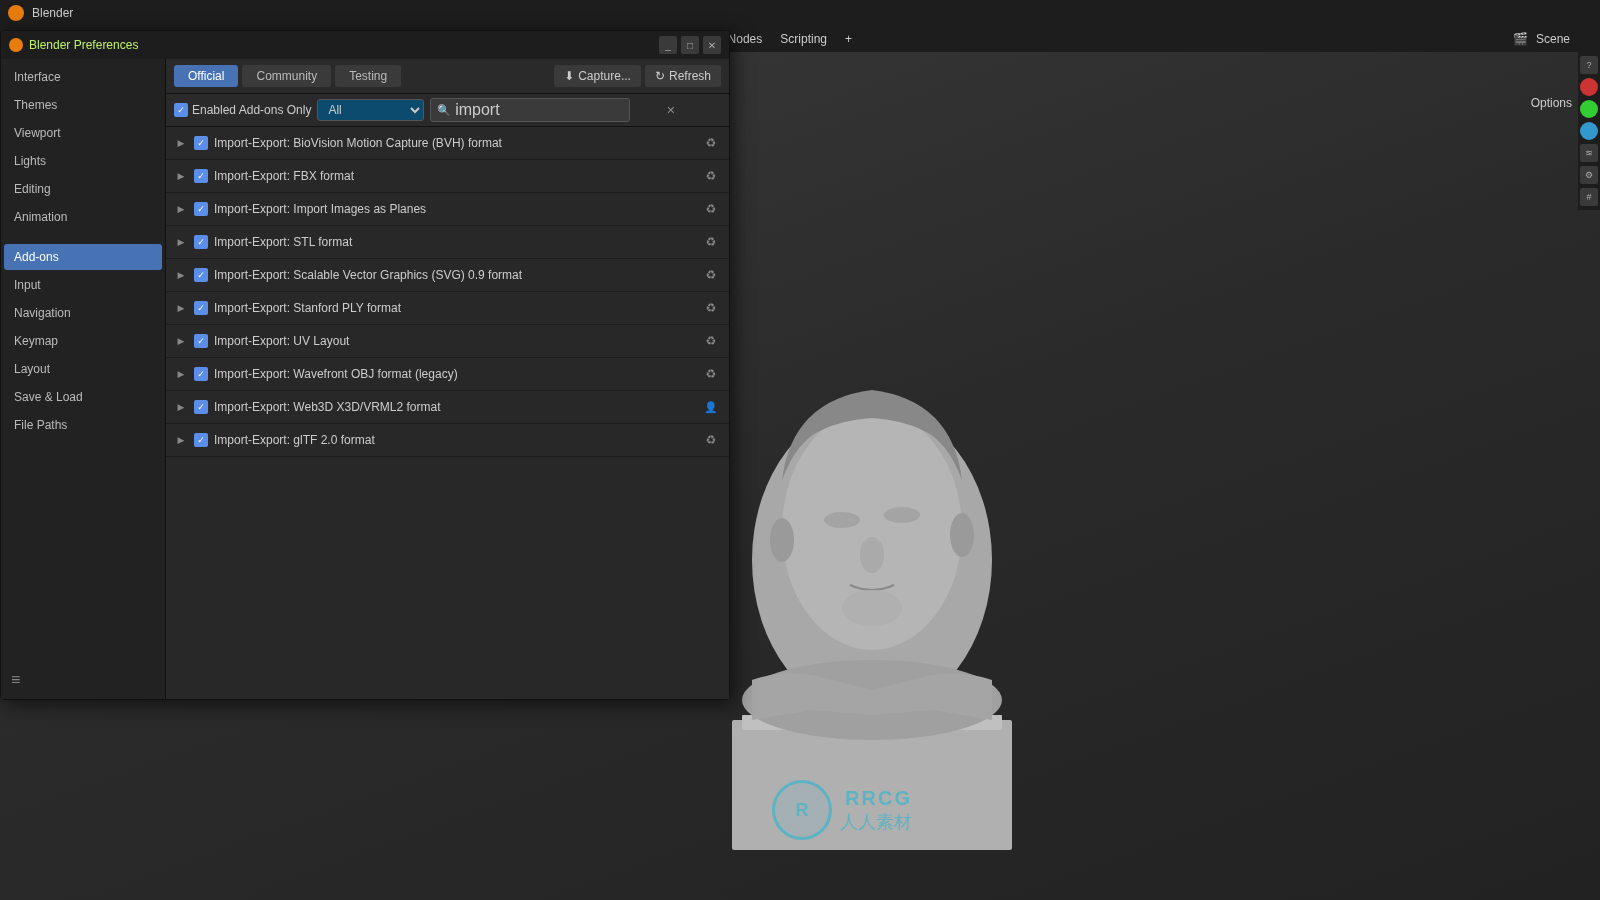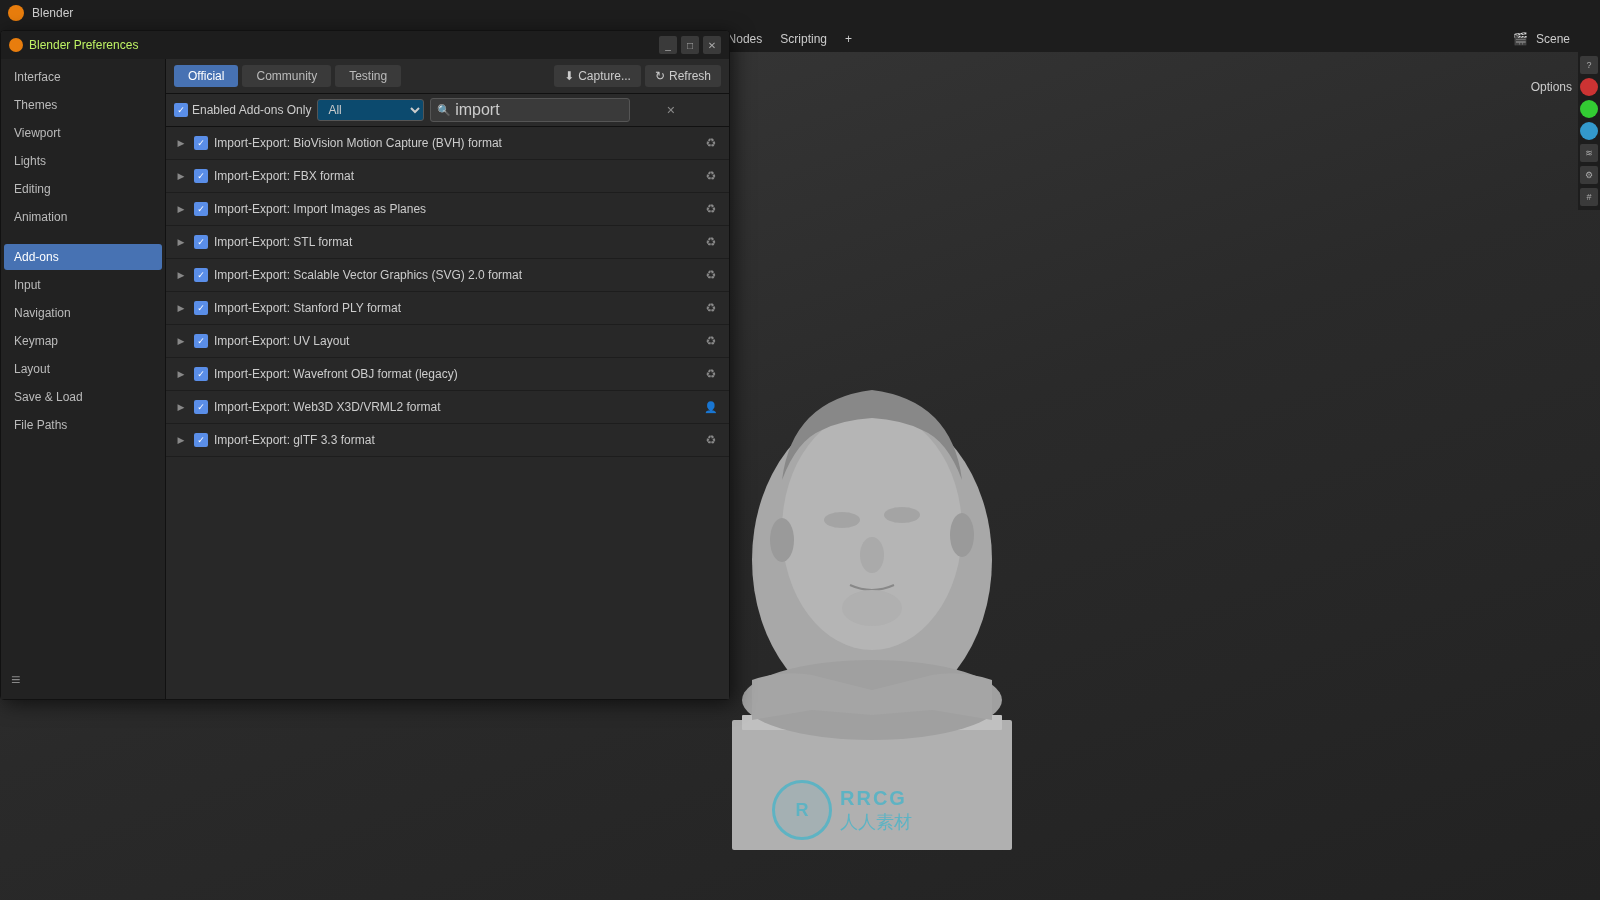--- a/index.html
+++ b/index.html
@@ -93,21 +93,21 @@
       border: 3px solid #4ab4c8;
       border-radius: 50%;
       background: rgba(74,180,200,0.15);
       display: flex; align-items: center; justify-content: center;
       font-size: 18px; color: #4ab4c8; font-weight: bold;
     }
     .watermark-text {
       display: flex; flex-direction: column;
     }
     .watermark-text .wm-main {
-      font-size: 20px; font-weight: bold; color: #4ab4c8; letter-spacing: 2px;
+      font-size: 20px; font-weight: bold; color: #4ab4c8; letter-spacing: 2px; text-align: right;
     }
     .watermark-text .wm-sub {
       font-size: 18px; color: #4ab4c8;
     }
 
     
     .viewport-right-icons {
       position: absolute;
       right: 0; top: 52px;
       width: 22px;
@@ -442,21 +442,21 @@
 <div class="viewport-right-icons">
   <div class="vr-icon">?</div>
   <div class="vr-icon" style="width:18px;height:18px;background:#cc3333;border-radius:50%;"></div>
   <div class="vr-icon" style="width:18px;height:18px;background:#33cc33;border-radius:50%;"></div>
   <div class="vr-icon" style="width:18px;height:18px;background:#3399cc;border-radius:50%;"></div>
   <div class="vr-icon">≋</div>
   <div class="vr-icon">⚙</div>
   <div class="vr-icon">#</div>
 </div>
 
-<div style="position:absolute; top:80px; right:28px; z-index:4; color:#ccc; font-size:12px; text-align:right;">
+<div style="position:absolute; top:96px; right:28px; z-index:4; color:#ccc; font-size:12px; text-align:right;">
   <span>Options</span>
 </div>
 
 <div class="prefs-dialog">
 
   <div class="dialog-titlebar">
     <div class="dialog-logo"></div>
     <span class="dialog-title-text">Blender Preferences</span>
     <div class="dialog-controls">
       <div class="dialog-btn">_</div>
@@ -580,21 +580,21 @@
         <div class="addon-item">
           <div class="addon-expand">▶</div>
           <div class="addon-check">✓</div>
           <span class="addon-name">Import-Export: STL format</span>
           <div class="addon-icon-btn">♻</div>
         </div>
 
         <div class="addon-item">
           <div class="addon-expand">▶</div>
           <div class="addon-check">✓</div>
-          <span class="addon-name">Import-Export: Scalable Vector Graphics (SVG) 2.0 format</span>
+          <span class="addon-name">Import-Export: Scalable Vector Graphics (SVG) 0.9 format</span>
           <div class="addon-icon-btn">♻</div>
         </div>
 
         <div class="addon-item">
           <div class="addon-expand">▶</div>
           <div class="addon-check">✓</div>
           <span class="addon-name">Import-Export: Stanford PLY format</span>
           <div class="addon-icon-btn">♻</div>
         </div>
 
@@ -615,20 +615,20 @@
         <div class="addon-item">
           <div class="addon-expand">▶</div>
           <div class="addon-check">✓</div>
           <span class="addon-name">Import-Export: Web3D X3D/VRML2 format</span>
           <div class="addon-user-icon">👤</div>
         </div>
 
         <div class="addon-item">
           <div class="addon-expand">▶</div>
           <div class="addon-check">✓</div>
-          <span class="addon-name">Import-Export: glTF 3.3 format</span>
+          <span class="addon-name">Import-Export: glTF 2.0 format</span>
           <div class="addon-icon-btn">♻</div>
         </div>
 
       </div>
     </div>
   </div>
 </div>
 
 </body></html>

